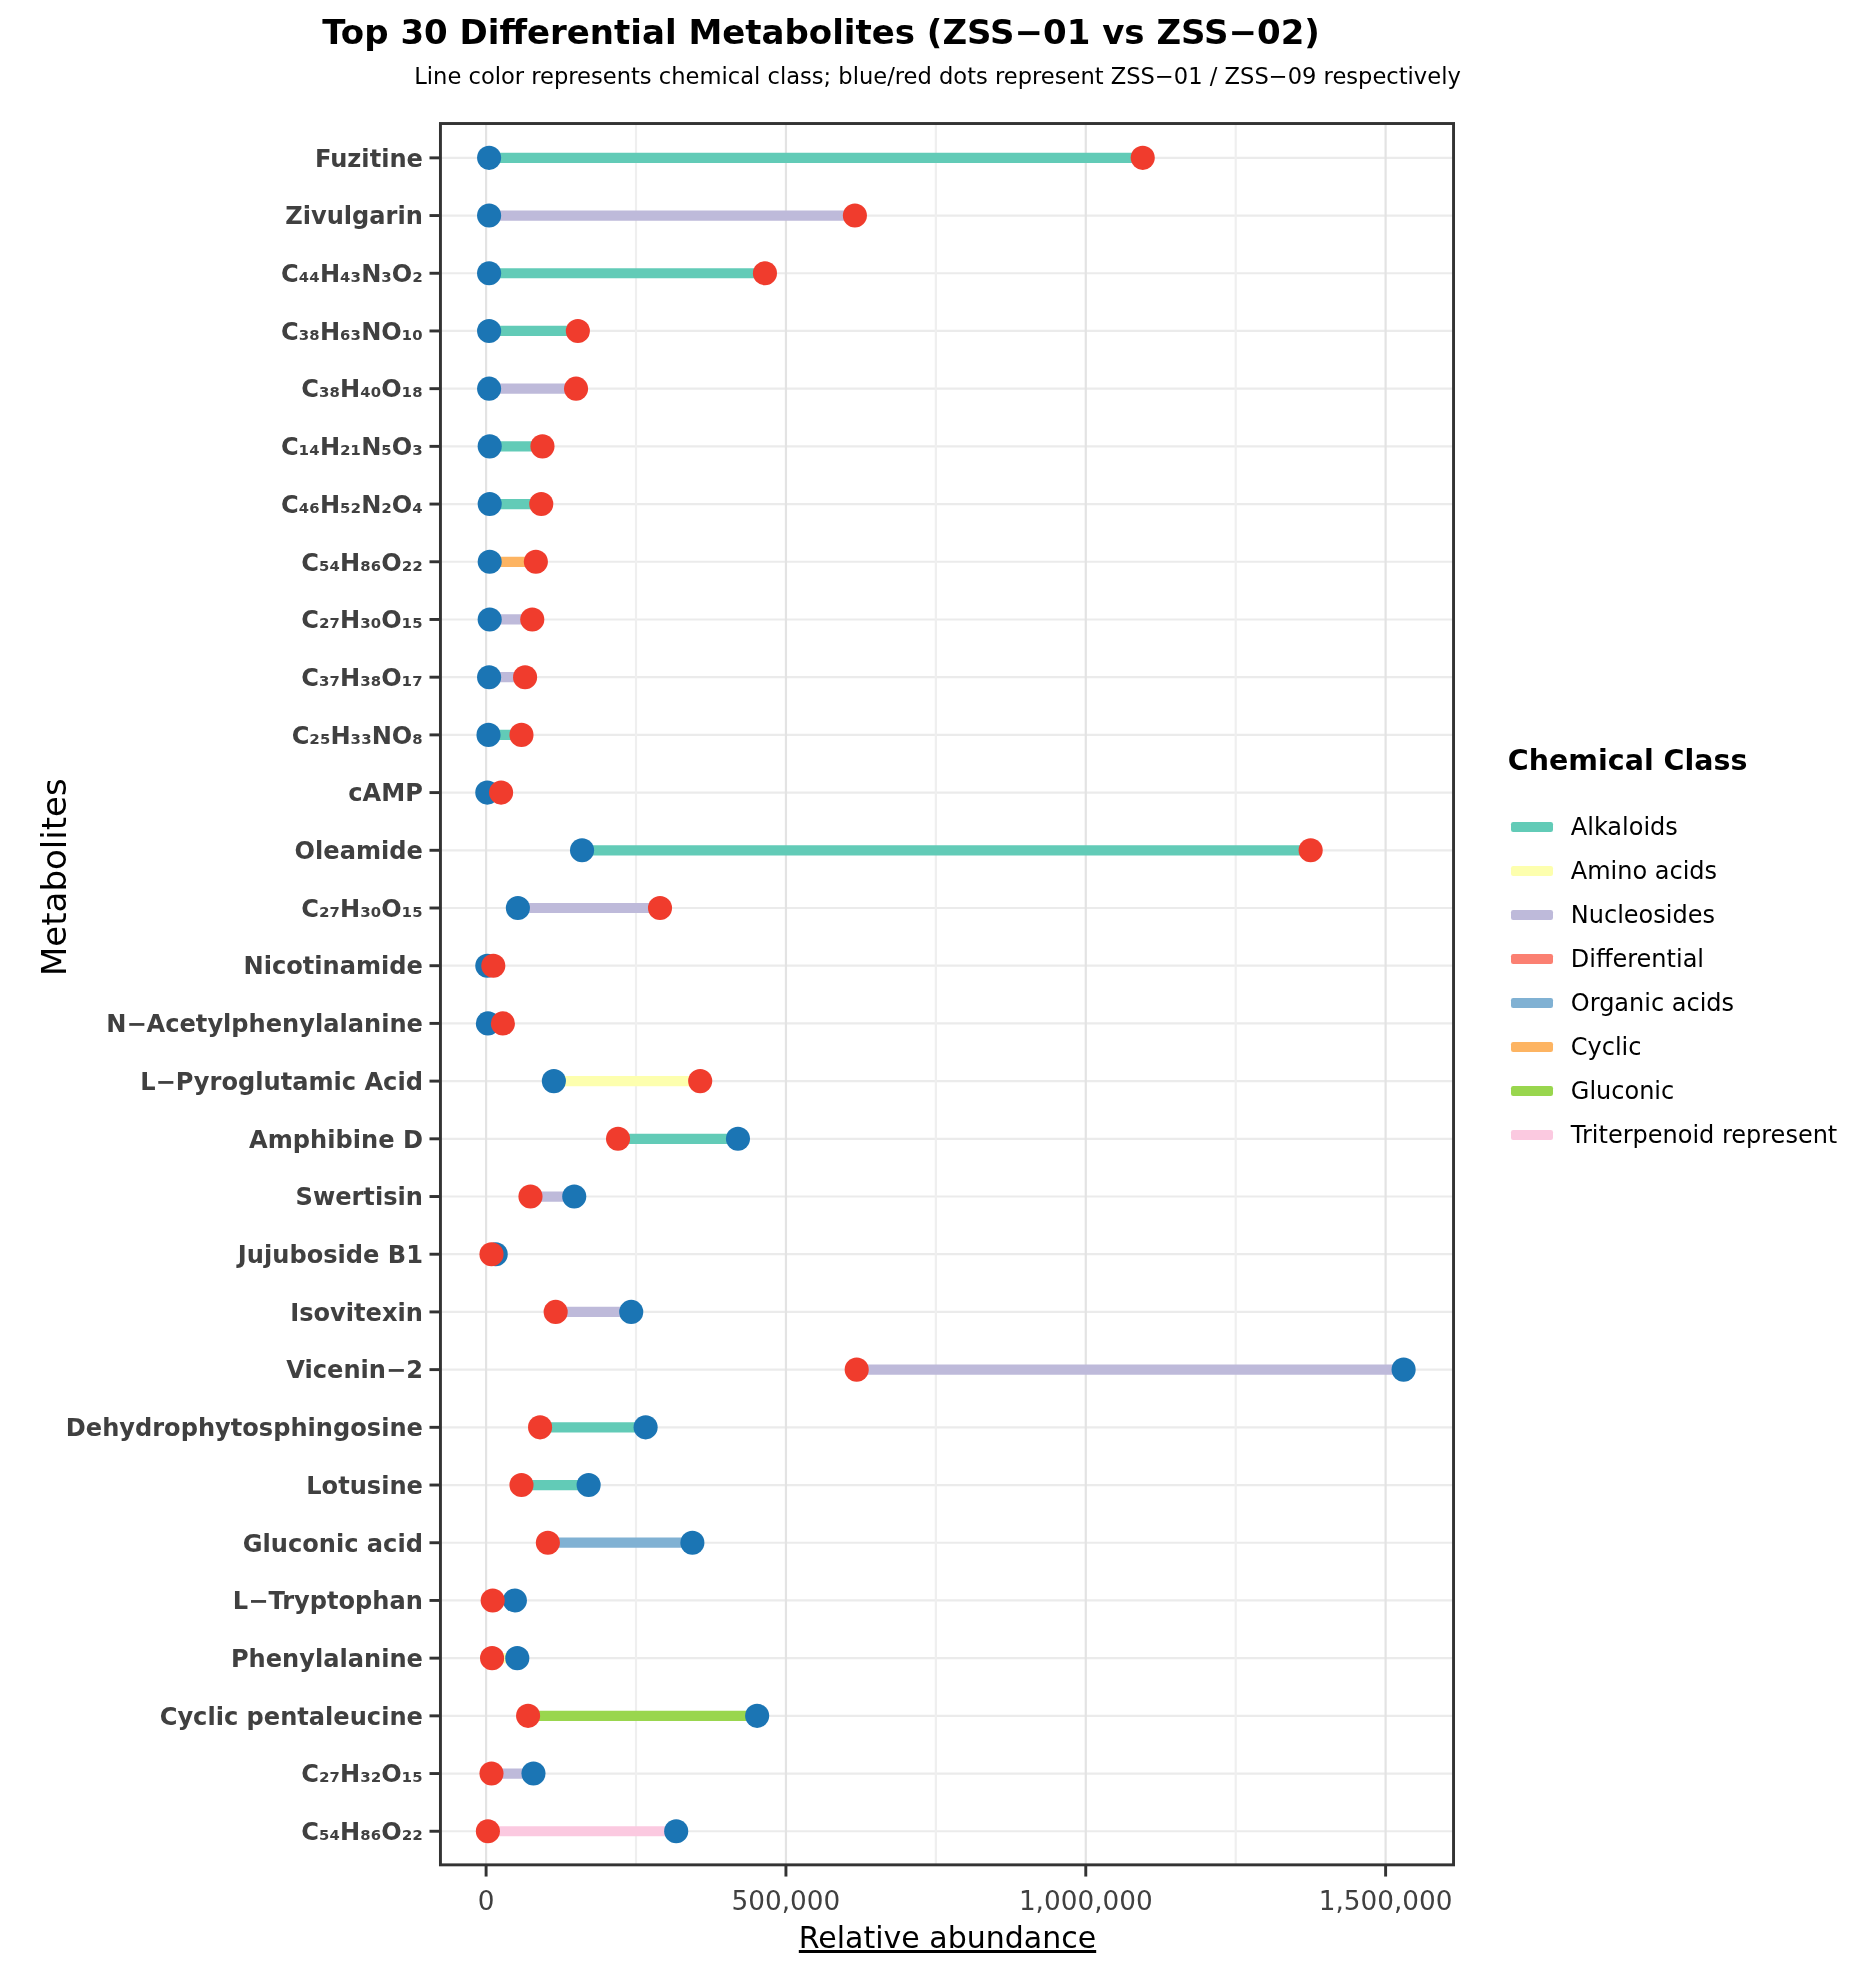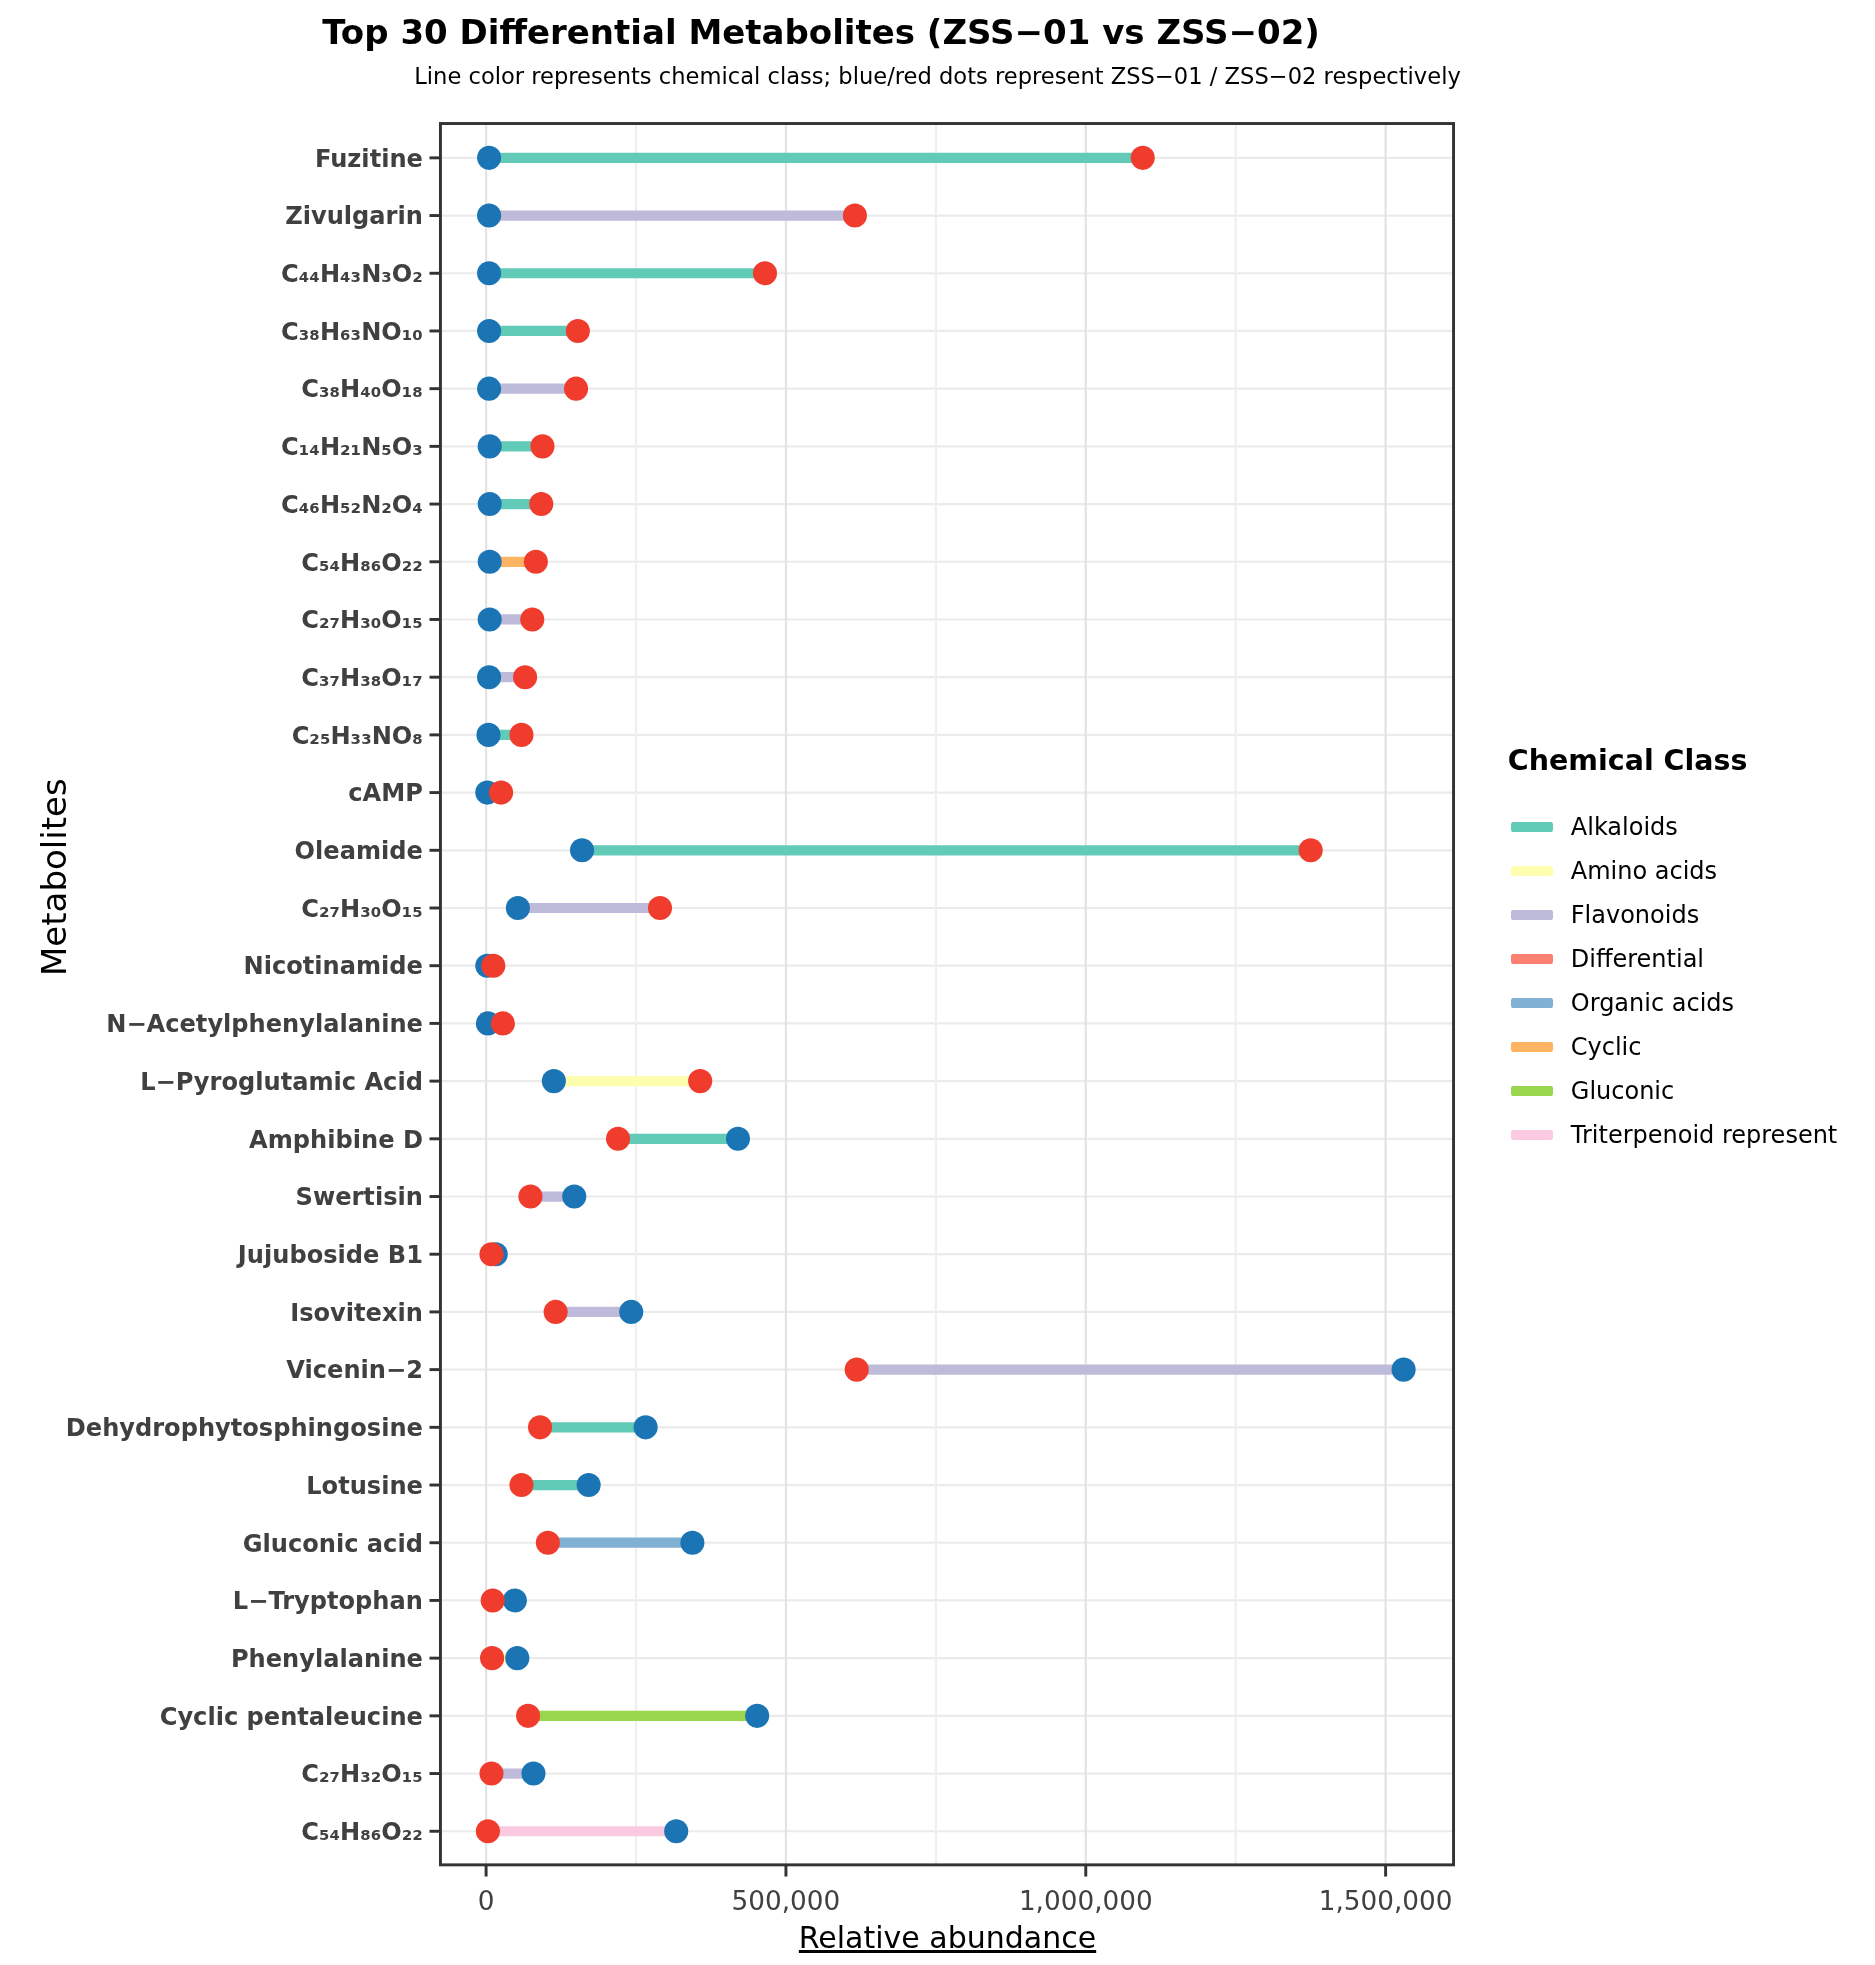--- a/index.html
+++ b/index.html
@@ -30,21 +30,21 @@
   .legend{position:absolute;left:1502px;top:744px;width:380px;}
   .legend-title{font-size:28.5px;font-weight:bold;color:#000;margin-bottom:28px;margin-left:5.8px;}
   .legend-item{display:flex;align-items:center;height:44px;}
   .legend-swatch{width:42px;height:9.5px;border-radius:2.2px;margin-left:8.8px;flex:0 0 auto;}
   .legend-label{font-size:24px;color:#000;margin-left:18px;white-space:nowrap;}
 </style>
 </head>
 <body>
 
 <div class="title">Top 30 Differential Metabolites (ZSS−01 vs ZSS−02)</div>
-<div class="subtitle">Line color represents chemical class; blue/red dots represent ZSS−01 / ZSS−02 respectively</div>
+<div class="subtitle">Line color represents chemical class; blue/red dots represent ZSS−01 / ZSS−09 respectively</div>
 
 <svg id="plot" width="1875" height="1965" viewBox="0 0 2567 2690">
     <rect x="603" y="169" width="1387" height="2384" fill="#ffffff"></rect>
     <line x1="603" x2="1990" y1="216" y2="216" stroke="#ebebeb" stroke-width="3"></line>
     <line x1="603" x2="1990" y1="295" y2="295" stroke="#ebebeb" stroke-width="3"></line>
     <line x1="603" x2="1990" y1="374" y2="374" stroke="#ebebeb" stroke-width="3"></line>
     <line x1="603" x2="1990" y1="453" y2="453" stroke="#ebebeb" stroke-width="3"></line>
     <line x1="603" x2="1990" y1="532" y2="532" stroke="#ebebeb" stroke-width="3"></line>
     <line x1="603" x2="1990" y1="611" y2="611" stroke="#ebebeb" stroke-width="3"></line>
     <line x1="603" x2="1990" y1="690" y2="690" stroke="#ebebeb" stroke-width="3"></line>
@@ -248,21 +248,21 @@
       <div class="legend-item">
         <span class="legend-swatch" style="background: rgb(98, 203, 183);"></span>
         <span class="legend-label">Alkaloids</span>
       </div>
       <div class="legend-item">
         <span class="legend-swatch" style="background: rgb(253, 255, 174);"></span>
         <span class="legend-label">Amino acids</span>
       </div>
       <div class="legend-item">
         <span class="legend-swatch" style="background: rgb(190, 186, 218);"></span>
-        <span class="legend-label">Flavonoids</span>
+        <span class="legend-label">Nucleosides</span>
       </div>
       <div class="legend-item">
         <span class="legend-swatch" style="background: rgb(251, 128, 114);"></span>
         <span class="legend-label">Differential</span>
       </div>
       <div class="legend-item">
         <span class="legend-swatch" style="background: rgb(128, 177, 211);"></span>
         <span class="legend-label">Organic acids</span>
       </div>
       <div class="legend-item">

